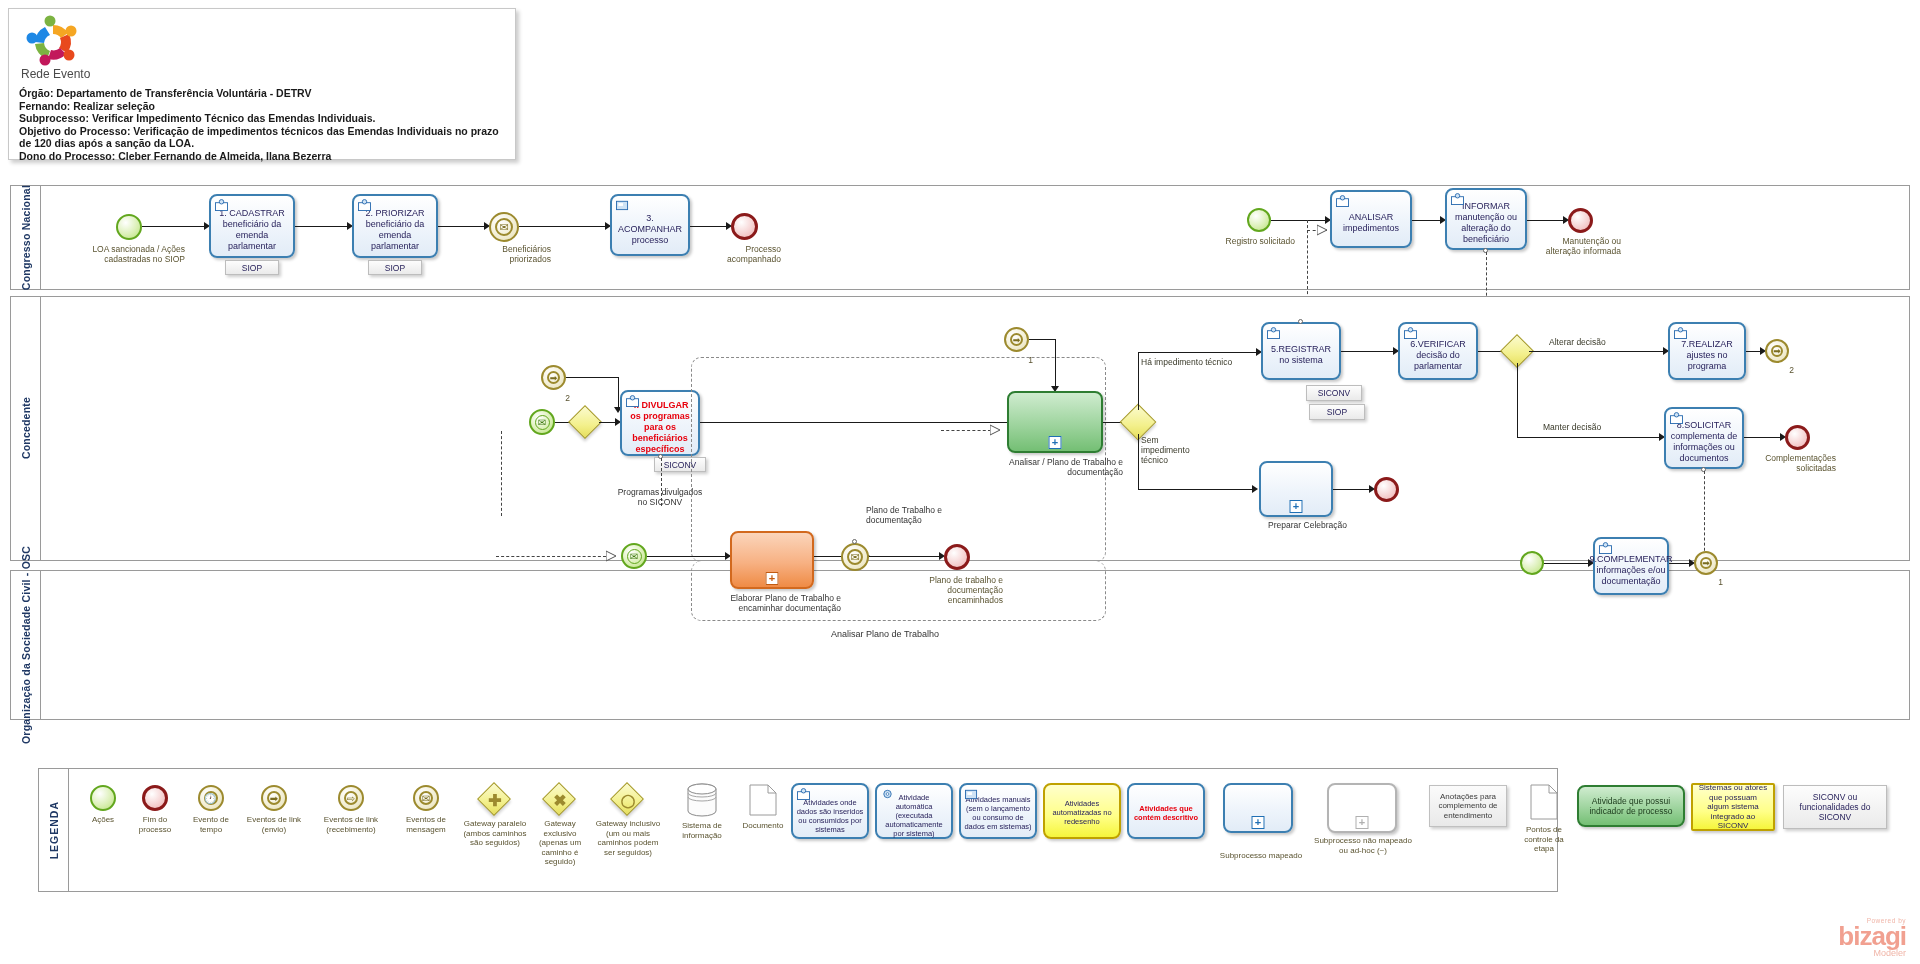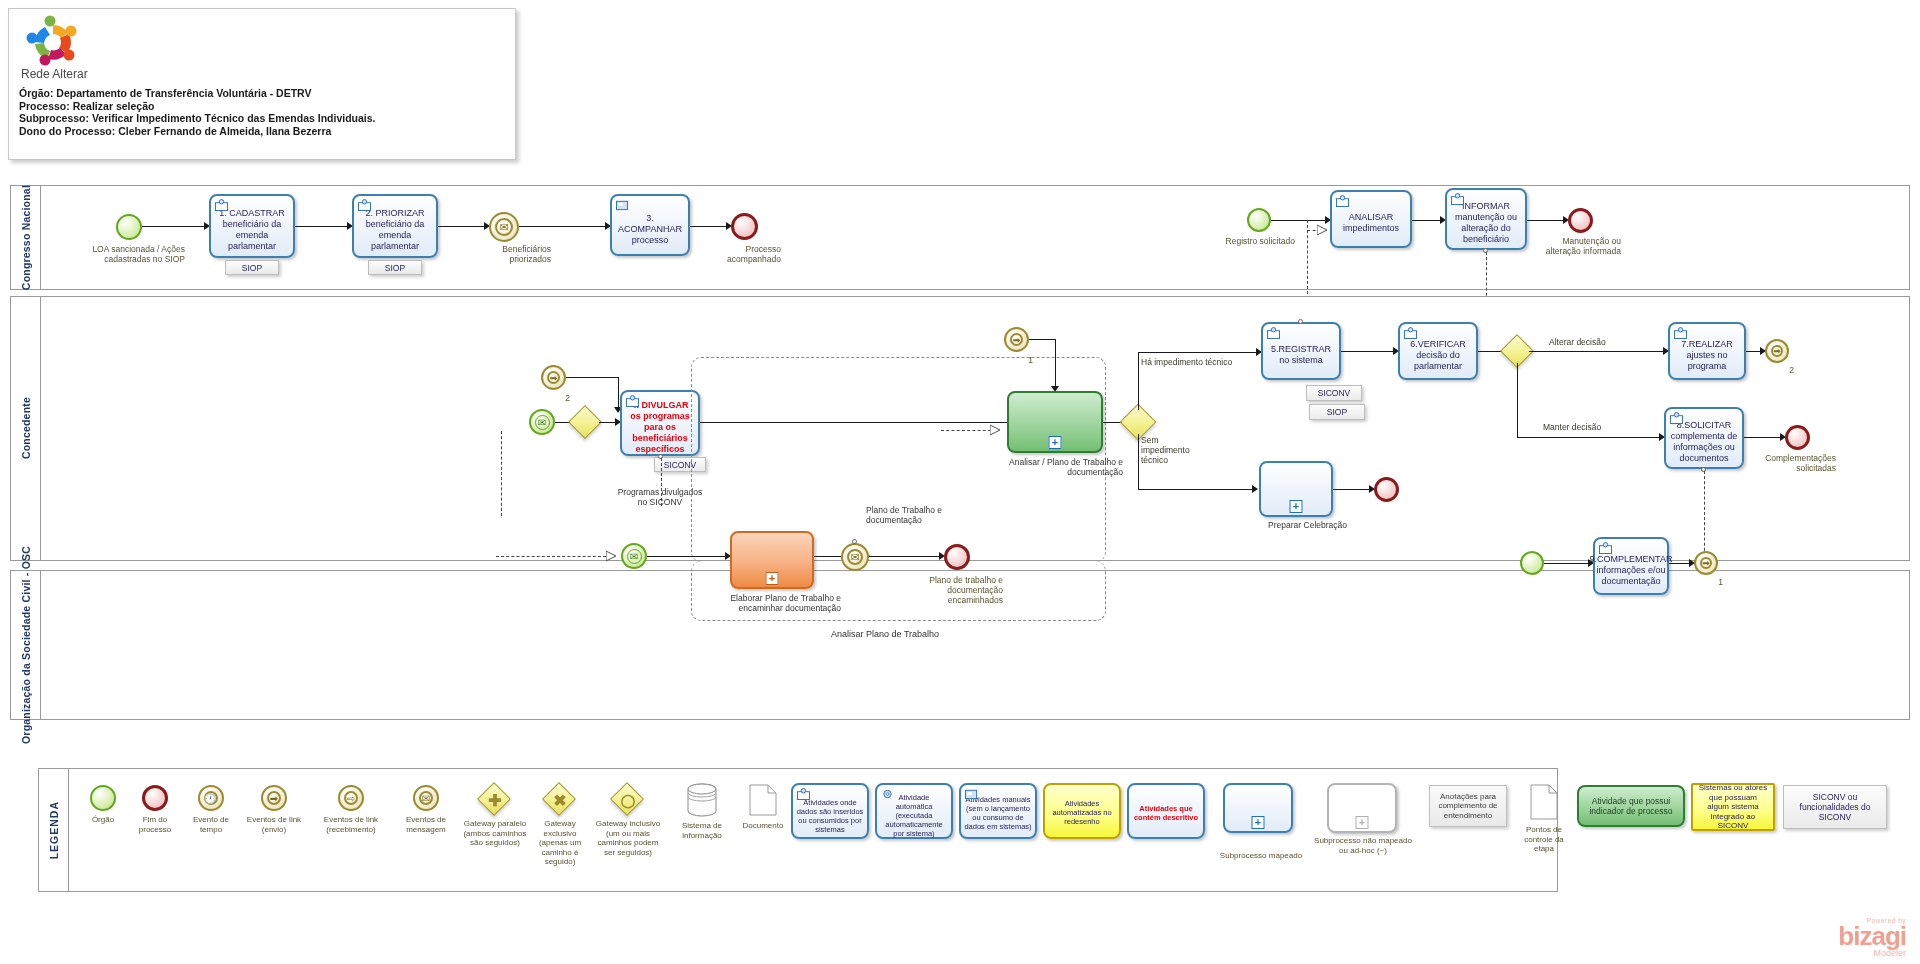--- a/index.html
+++ b/index.html
@@ -183,25 +183,26 @@
         <path d="M47 41 a18 18 0 0 1 -18 5 l3 -9 a10 10 0 0 0 9 -2 z" fill="#c2185b"></path>
         <path d="M28 46 a18 18 0 0 1 -12 -15 l9 -1 a10 10 0 0 0 6 8 z" fill="#7cb342"></path>
         <path d="M16 29 a18 18 0 0 1 10 -15 l5 8 a10 10 0 0 0 -6 8 z" fill="#1e88e5"></path>
         <circle cx="31" cy="8" r="5.5" fill="#7cb342"></circle>
         <circle cx="52" cy="18" r="5.5" fill="#f5a623"></circle>
         <circle cx="50" cy="42" r="5.5" fill="#e8491d"></circle>
         <circle cx="26" cy="47" r="5.5" fill="#c2185b"></circle>
         <circle cx="13" cy="25" r="5.5" fill="#1e88e5"></circle>
       </svg>
     </div>
-    <div class="logo-cap">Rede Alterar</div>
+    <div class="logo-cap">Rede Evento</div>
     <div class="hdr-lines">
       <div>Órgão: Departamento de Transferência Voluntária - DETRV</div>
-      <div>Processo: Realizar seleção</div>
+      <div>Fernando: Realizar seleção</div>
       <div>Subprocesso: Verificar Impedimento Técnico das Emendas Individuais.</div>
+      <div>Objetivo do Processo: Verificação de impedimentos técnicos das Emendas Individuais no prazo de 120 dias após a sanção da LOA.</div>
       <div>Dono do Processo: Cleber Fernando de Almeida, Ilana Bezerra</div>
     </div>
   </div>
 
   <div class="pool" style="left:10px; top:185px; width:1900px; height:105px;">
     <div class="lane-title">
       <span>Congresso Nacional</span>
     </div>
     <div class="lane-body">
 
@@ -492,21 +493,21 @@
     </div>
   </div>
 
   <div class="legend-pool" style="left:38px; top:768px; width:1520px; height:124px;">
     <div class="legend-title">
       <span>LEGENDA</span>
     </div>
 
     <div class="lg-item" style="left:40px; top:16px; width:48px;">
       <div class="lg-shape ev ev-start" style="position:relative; left:0; top:0; width:26px; height:26px; margin:0 auto;"></div>
-      <div class="lg-cap">Órgão</div>
+      <div class="lg-cap">Ações</div>
     </div>
 
     <div class="lg-item" style="left:90px; top:16px; width:52px;">
       <div class="lg-shape ev ev-end" style="position:relative; width:26px; height:26px; margin:0 auto;"></div>
       <div class="lg-cap">Fim do processo</div>
     </div>
 
     <div class="lg-item" style="left:144px; top:16px; width:56px;">
       <div class="lg-shape ev ev-ring" style="position:relative; width:26px; height:26px; margin:0 auto;">
         <div class="inner" style="font-size:10px;">🕐</div>

